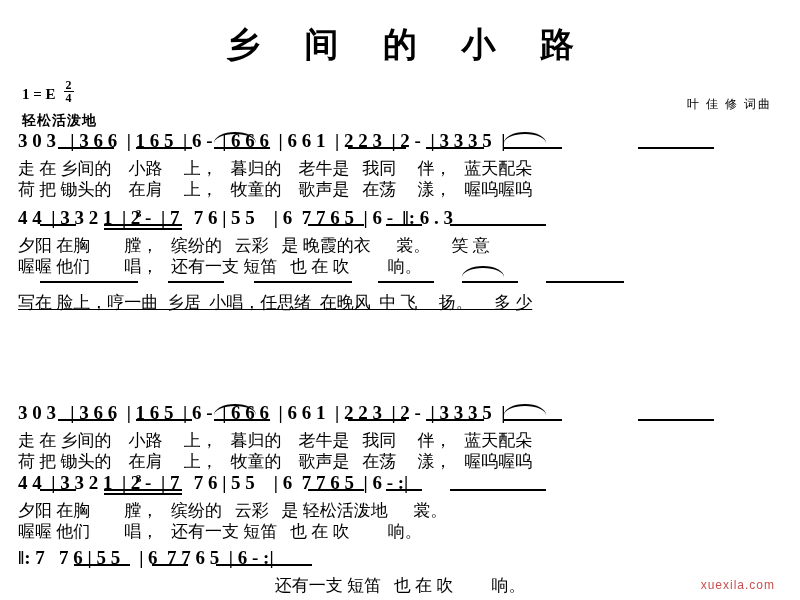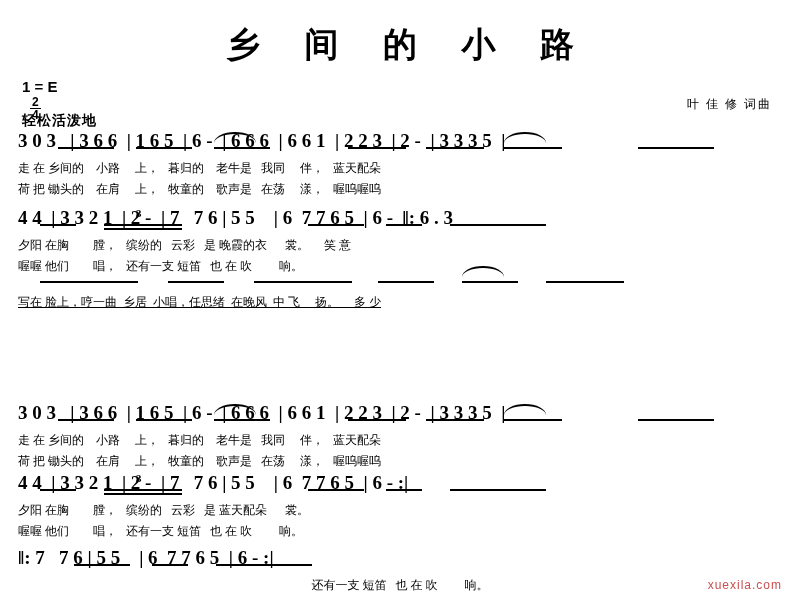--- a/index.html
+++ b/index.html
@@ -23,23 +23,23 @@
     text-indent:18px;
     font-weight:bold;
     font-family:"Liberation Serif", serif;
   }
 
   
   .keysig{
     position:absolute;
     top:78px;left:22px;
     font-size:15px;
-    font-family:Liberation Sans, sans-serif;
-    font-weight:bold;
-    display:flex;align-items:flex-start;flex-direction:column;
+    font-family:Liberation Serif, serif;
+    font-weight:bold;
+    display:flex;align-items:flex-end;
   }
   .keysig .frac{
     display:inline-block;
     text-align:center;
     line-height:1.0;
     font-size:12px;
     margin-left:8px;
     position:relative;
     top:1px;
   }
@@ -66,21 +66,21 @@
   .notes{
     font-size:19px;
     font-weight:bold;
     font-family:"Liberation Serif", serif;
     letter-spacing:0px;
     white-space:pre;
     height:26px;
     line-height:26px;
   }
   .lyric{
-    font-size:12px;
+    font-size:17px;
     font-family:"Liberation Serif", serif;
     white-space:pre;
     height:21px;
     line-height:21px;
     letter-spacing:0px;
   }
 
   
   .beams{position:relative;height:0;}
   .beam{
@@ -99,21 +99,21 @@
     border-radius:50%/100% 100% 0 0;
     height:9px;
   }
   .triplet{
     position:absolute;
     font-size:11px;
     font-weight:bold;
   }
   .watermark{
     position:absolute;
-    right:18px;bottom:8px;
+    right:25px;bottom:8px;
     font-size:12px;
     color:#c94f4f;
     font-family:"Liberation Sans", sans-serif;
     letter-spacing:1px;
   }
 </style>
 </head>
 <body>
 
 <div class="sheet">
@@ -198,21 +198,21 @@
     <div class="notes">4 4  | 3 3 2 1  | 2 -  | 7   7 6 | 5 5    | 6  7 7 6 5  | 6 - :|</div>
     <div class="beams">
       <div class="beam" style="left:22px;top:-7px;width:36px;"></div>
       <div class="beam" style="left:86px;top:-7px;width:78px;"></div>
       <div class="beam2" style="left:86px;top:-3px;width:78px;"></div>
       <div class="triplet" style="left:118px;top:-24px;">3</div>
       <div class="beam" style="left:290px;top:-7px;width:56px;"></div>
       <div class="beam" style="left:368px;top:-7px;width:36px;"></div>
       <div class="beam" style="left:432px;top:-7px;width:96px;"></div>
     </div>
-    <div class="lyric" style="margin-top:4px;">夕阳 在胸        膛，   缤纷的   云彩   是 蓝天配朵      裳。</div>
+    <div class="lyric" style="margin-top:4px;">夕阳 在胸        膛，   缤纷的   云彩   是 轻松活泼地      裳。</div>
     <div class="lyric">喔喔 他们        唱，   还有一支 短笛   也 在 吹         响。</div>
   </div>
 
   <div class="system" style="top:545px;">
     <div class="notes">‖: 7   7 6 | 5 5    | 6  7 7 6 5  | 6 - :|</div>
     <div class="beams">
       <div class="beam" style="left:56px;top:-7px;width:56px;"></div>
       <div class="beam" style="left:134px;top:-7px;width:36px;"></div>
       <div class="beam" style="left:198px;top:-7px;width:96px;"></div>
     </div>

